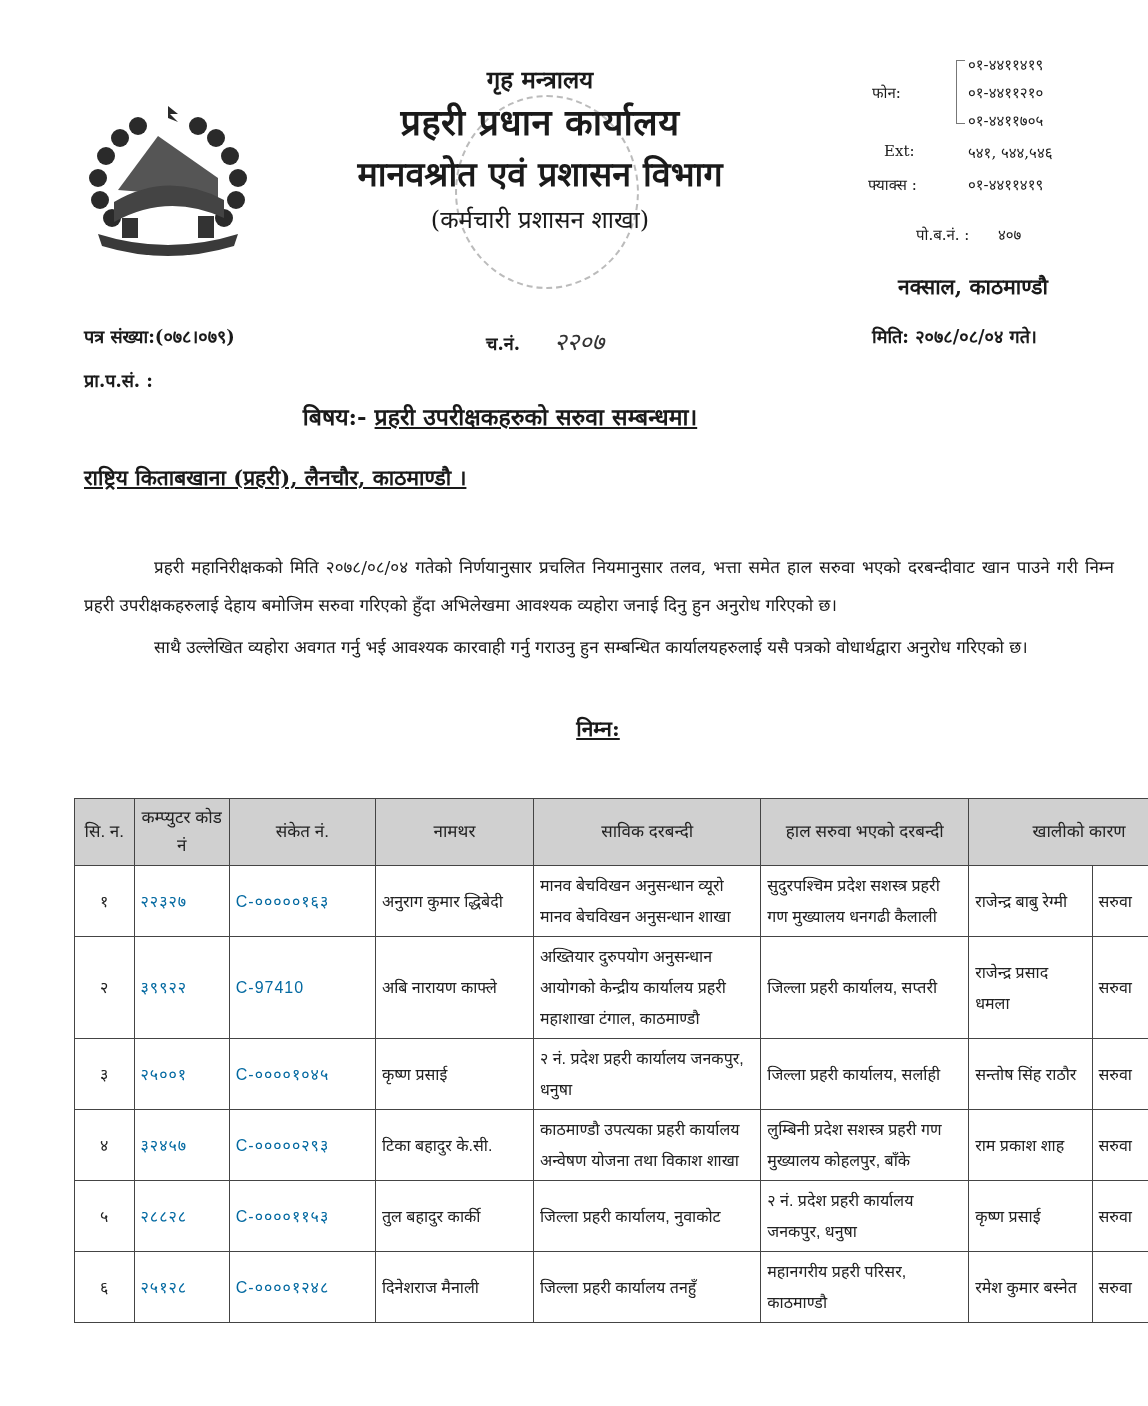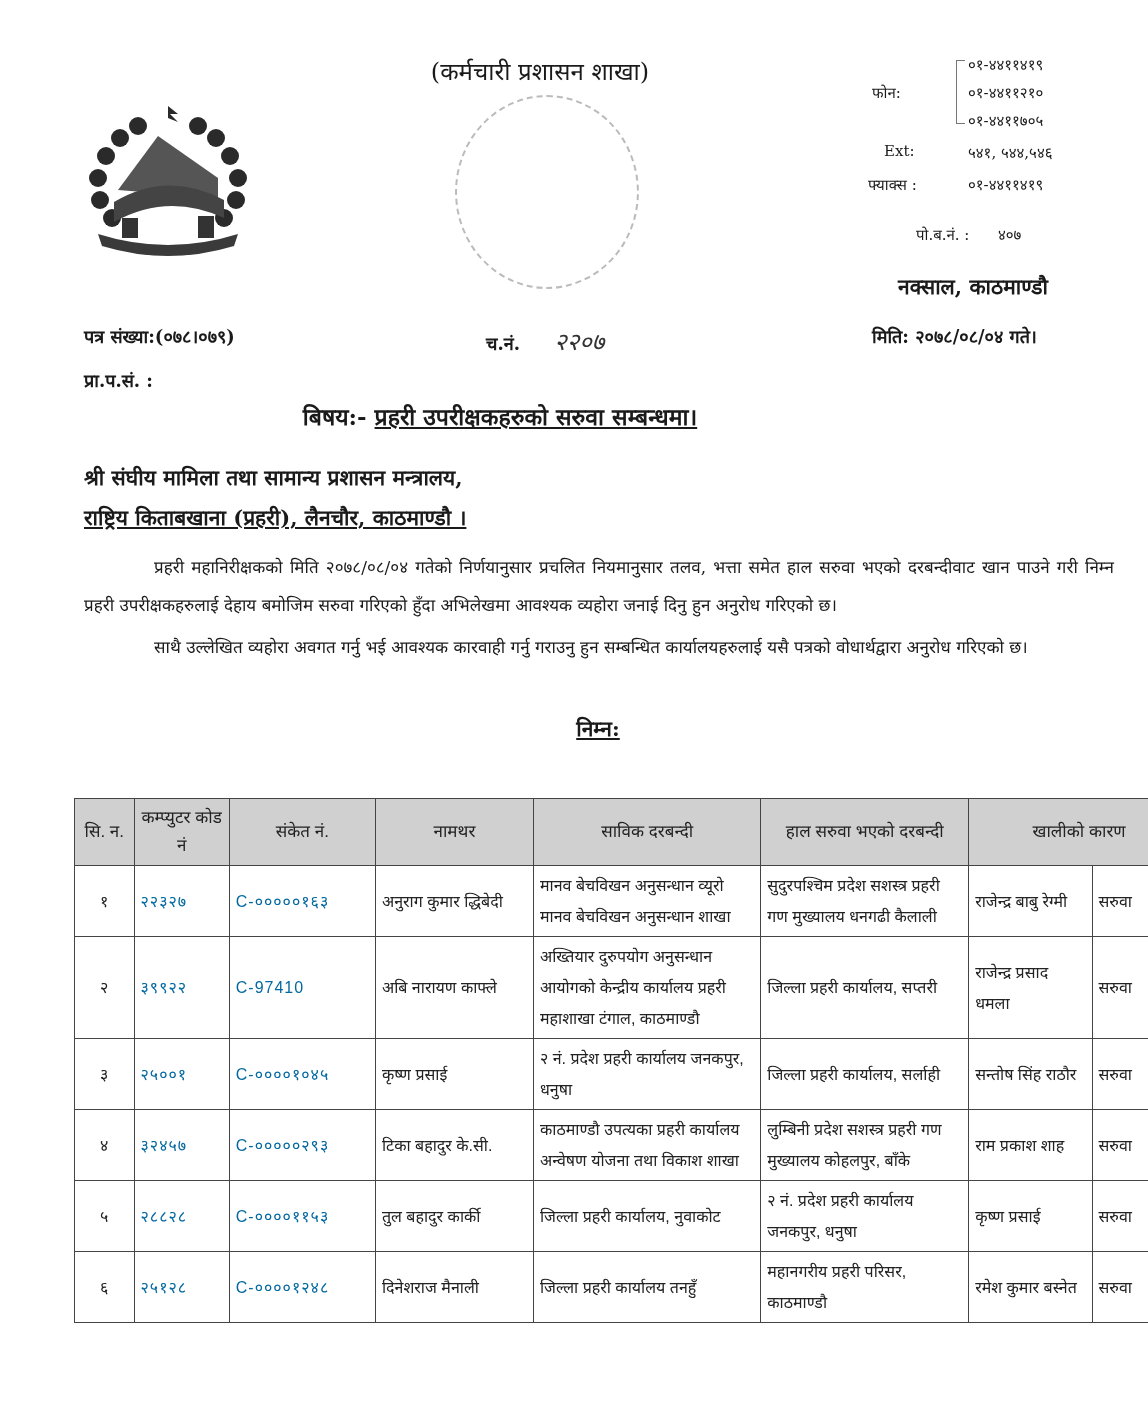--- a/index.html
+++ b/index.html
@@ -67,20 +67,23 @@
       <circle cx="146" cy="118" r="9"></circle>
   </g>
   <path d="M40 90 L80 36 L100 50 L140 78 L140 98 Z" fill="#555"></path>
   <path d="M36 102 Q90 70 146 100 L146 118 Q90 92 36 122 Z" fill="#444"></path>
   <rect x="44" y="118" width="16" height="20" fill="#333"></rect>
   <rect x="120" y="116" width="16" height="22" fill="#333"></rect>
   <path d="M20 134 Q90 156 160 134 L156 146 Q90 166 24 146 Z" fill="#3a3a3a"></path>
 </svg>
 
 <div class="hdr-center">
+  <div class="ministry">गृह मन्त्रालय</div>
+  <div class="office">प्रहरी प्रधान कार्यालय</div>
+  <div class="dept">मानवश्रोत एवं प्रशासन विभाग</div>
   <div class="section">(कर्मचारी प्रशासन शाखा)</div>
 </div>
 <div class="seal"></div>
 
 <div class="contact">
   <div class="phone-bracket"></div>
   <div class="row" style="left:12px; top:30px;">फोन:</div>
   <div class="row" style="left:108px; top:2px;">०१-४४११४१९</div>
   <div class="row" style="left:108px; top:30px;">०१-४४११२१०</div>
   <div class="row" style="left:108px; top:58px;">०१-४४११७०५</div>
@@ -100,21 +103,20 @@
 </div>
 <div class="meta-row" style="left:872px;">मिति: २०७८/०८/०४ गते।</div>
 <div class="meta-row" style="left:84px; top:368px;">प्रा.प.सं. :</div>
 
 <div class="subject">
   <span>बिषय:-</span>
   <span class="u">प्रहरी उपरीक्षकहरुको सरुवा सम्बन्धमा।</span>
 </div>
 
 <div class="addressee">
-  <div>श्री संघीय मामिला तथा सामान्य प्रशासन मन्त्रालय,</div>
   <div class="l2">राष्ट्रिय किताबखाना (प्रहरी), लैनचौर, काठमाण्डौ ।</div>
 </div>
 
 <div class="para p1"><span class="indent"></span><span>प्रहरी महानिरीक्षकको मिति २०७८/०८/०४ गतेको निर्णयानुसार प्रचलित नियमानुसार तलव, भत्ता समेत हाल सरुवा भएको दरबन्दीवाट खान पाउने गरी निम्न प्रहरी उपरीक्षकहरुलाई देहाय बमोजिम सरुवा गरिएको हुँदा अभिलेखमा आवश्यक व्यहोरा जनाई दिनु हुन अनुरोध गरिएको छ।</span></div>
 <div class="para p2"><span class="indent"></span><span>साथै उल्लेखित व्यहोरा अवगत गर्नु भई आवश्यक कारवाही गर्नु गराउनु हुन सम्बन्धित कार्यालयहरुलाई यसै पत्रको वोधार्थद्वारा अनुरोध गरिएको छ।</span></div>
 
 <div class="nimna">निम्न:</div>
 
 <table class="transfers">
   <colgroup>

